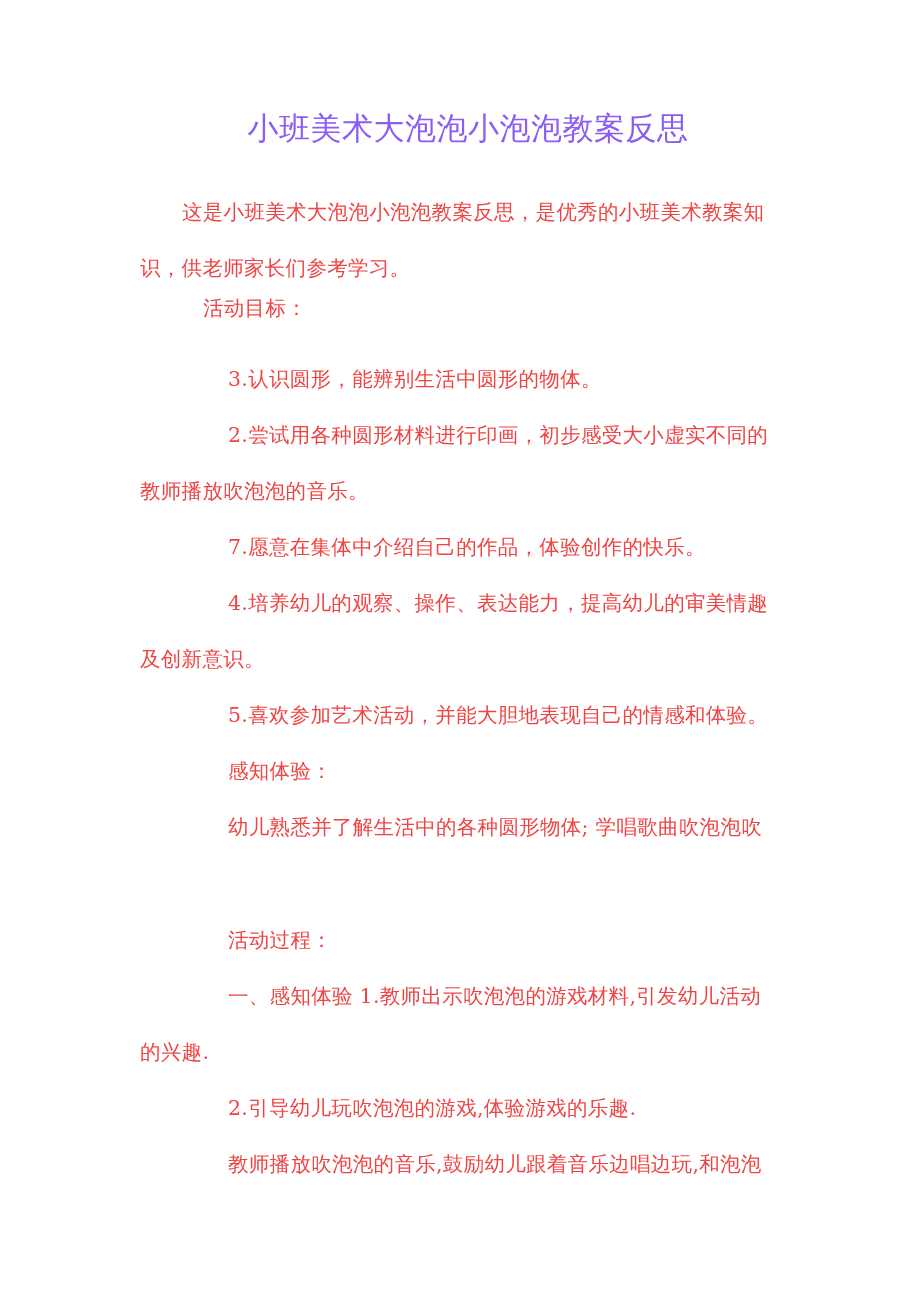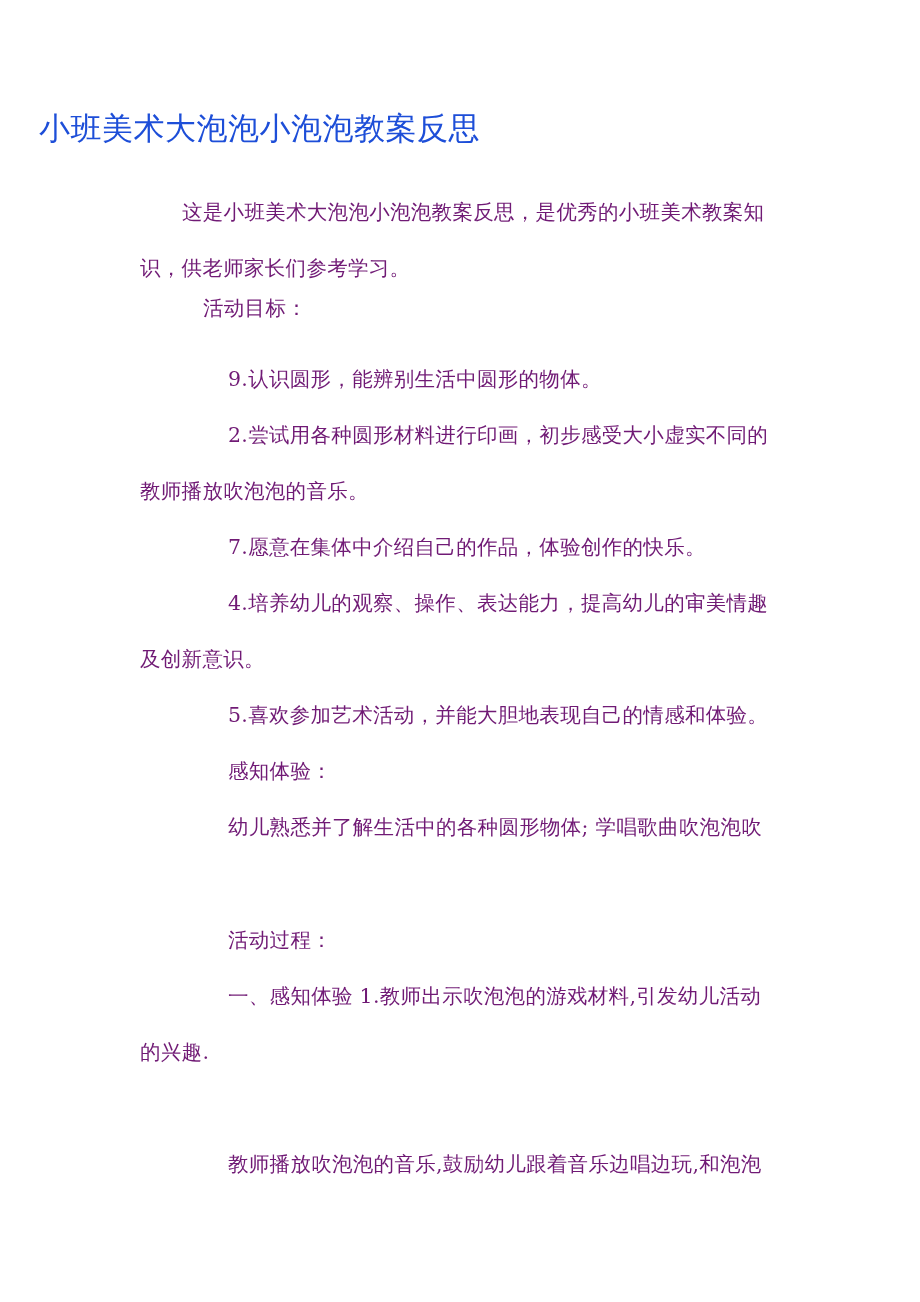--- a/index.html
+++ b/index.html
@@ -1,45 +1,46 @@
 <!DOCTYPE html>
 <html><head>
   <meta charset="utf-8">
   <style>
     html, body { margin: 0; padding: 0; background: #ffffff; }
     body { width: 920px; height: 1302px; overflow: hidden; position: relative;
            font-family: "DejaVu Serif", "Liberation Serif", serif; color: #111; }
     .page { position: absolute; left: 0; top: 0; width: 920px; height: 1302px; background: #fff; }
-    .title { position: absolute; left: 0; width: 920px; top: 108px; text-align: left;
-             font-size: 31px; line-height: 40px; color: #1d4ed8; letter-spacing: 0.5px; padding-left: 39px; box-sizing: border-box; }
+    .title { position: absolute; left: 0; width: 920px; top: 108px; text-align: center;
+             font-size: 31px; line-height: 40px; color: #8b5cf6; letter-spacing: 0.5px; padding-left: 16px; box-sizing: border-box; }
     .line { position: absolute; left: 140px; width: 660px; font-size: 20.5px; line-height: 28px;
-            white-space: nowrap; color: #701a75; letter-spacing: 0.3px; }
+            white-space: nowrap; color: #ef4444; letter-spacing: 0.3px; }
     .i1 { padding-left: 42px; }
     .i2 { padding-left: 88px; }
     .i3 { padding-left: 63px; }
   </style>
 </head>
 <body>
 
 <div class="page">
   <div class="title">小班美术大泡泡小泡泡教案反思</div>
 
   <div class="line i1" style="top:198px">这是小班美术大泡泡小泡泡教案反思，是优秀的小班美术教案知</div>
   <div class="line" style="top:254px">识，供老师家长们参考学习。</div>
 
   <div class="line i3" style="top:294px">活动目标：</div>
 
-  <div class="line i2" style="top:365px">9.认识圆形，能辨别生活中圆形的物体。</div>
+  <div class="line i2" style="top:365px">3.认识圆形，能辨别生活中圆形的物体。</div>
   <div class="line i2" style="top:421px">2.尝试用各种圆形材料进行印画，初步感受大小虚实不同的</div>
   <div class="line" style="top:477px">教师播放吹泡泡的音乐。</div>
   <div class="line i2" style="top:533px">7.愿意在集体中介绍自己的作品，体验创作的快乐。</div>
   <div class="line i2" style="top:589px">4.培养幼儿的观察、操作、表达能力，提高幼儿的审美情趣</div>
   <div class="line" style="top:645px">及创新意识。</div>
   <div class="line i2" style="top:701px">5.喜欢参加艺术活动，并能大胆地表现自己的情感和体验。</div>
 
   <div class="line i2" style="top:757px">感知体验：</div>
   <div class="line i2" style="top:813px">幼儿熟悉并了解生活中的各种圆形物体; 学唱歌曲吹泡泡吹</div>
 
   <div class="line i2" style="top:926px">活动过程：</div>
   <div class="line i2" style="top:982px">一、感知体验 1.教师出示吹泡泡的游戏材料,引发幼儿活动</div>
   <div class="line" style="top:1038px">的兴趣.</div>
+  <div class="line i2" style="top:1094px">2.引导幼儿玩吹泡泡的游戏,体验游戏的乐趣.</div>
   <div class="line i2" style="top:1150px">教师播放吹泡泡的音乐,鼓励幼儿跟着音乐边唱边玩,和泡泡</div>
 </div>
 
 </body></html>

